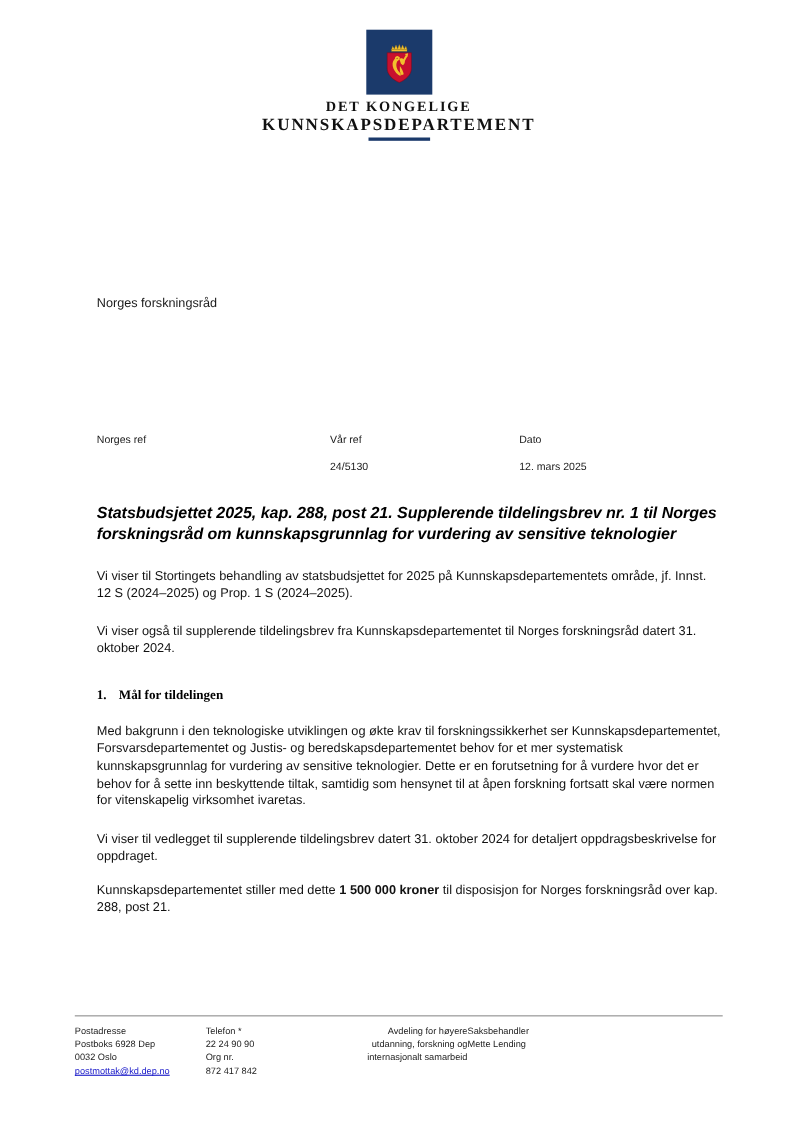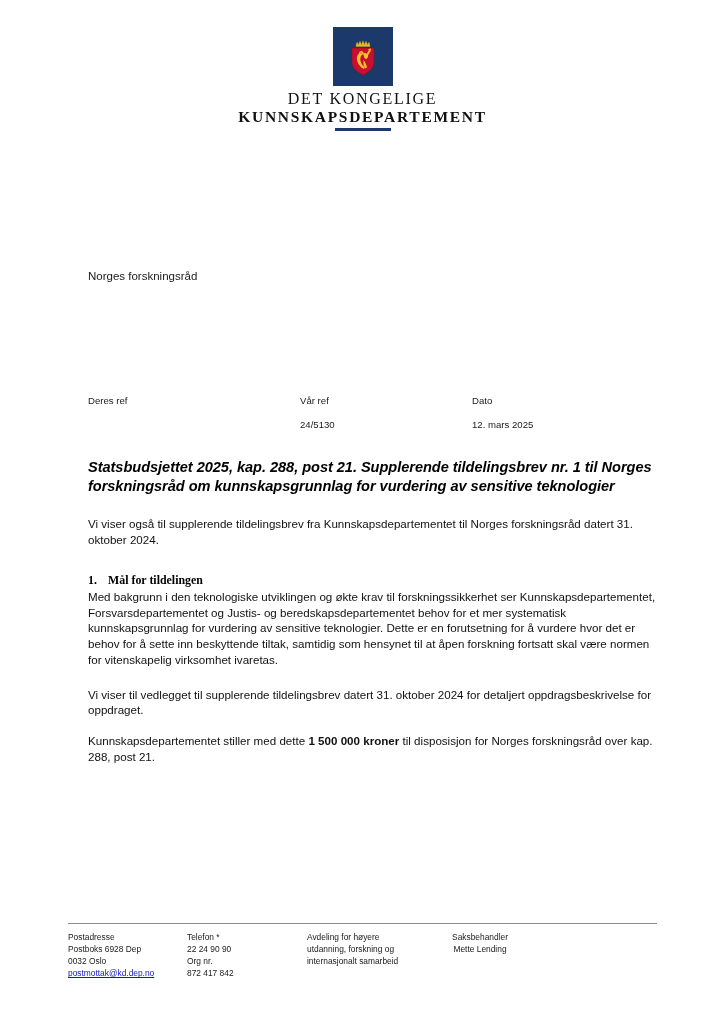--- a/index.html
+++ b/index.html
@@ -47,22 +47,22 @@
     width: 30px;
     height: 36px;
   }
   .logo-text {
     margin-top: 4px;
     font-family: "Liberation Serif", serif;
     color: #111111;
     line-height: 1.12;
   }
   .logo-line1 {
-    font-size: 16px;
-    font-weight: normal;
+    font-size: 13px;
+    font-weight: bold;
     letter-spacing: 1.7px;
   }
   .logo-line2 {
     font-size: 15.5px;
     font-weight: bold;
     letter-spacing: 1.7px;
   }
   .logo-rule {
     width: 56px;
     height: 3px;
@@ -122,21 +122,21 @@
   p.para.gap   { margin-top: 19px; }
 
   h2.section {
     margin: 26px 0 0 0;
     font-size: 11.9px;
     font-weight: bold;
     line-height: 1.3;
     font-family: Liberation Serif, serif;
   }
   h2.section .num { display: inline-block; width: 20px; }
-  h2.section + p.para { margin-top: 0; }
+  h2.section + p.para { margin-top: 18px; }
   .bold { font-weight: bold; }
 
   
   .footer {
     position: absolute;
     left: 68px;
     top: 923px;
     width: 589px;
   }
   .footer-rule {
@@ -147,22 +147,22 @@
   .footer-cols {
     display: flex;
     margin-top: 7px;
     font-size: 8.4px;
     line-height: 1.44;
     color: #1a1a1a;
   }
   .fcol-1 { width: 119px; }
   .fcol-2 { width: 119px; }
   .fcol-3 { width: 120px; }
-  .fcol-4 { width: 118px; }
-  .fcol-5 { width: 110px; text-align: center; }
+  .fcol-4 { width: 118px; text-align: right; }
+  .fcol-5 { width: 110px; }
   .footer a.maillink {
     color: #1616c8;
   }
   .fline { white-space: nowrap; }
 </style>
 </head>
 <body>
 
 <div class="page">
 
@@ -189,35 +189,36 @@
       <div class="logo-line1">DET KONGELIGE</div>
       <div class="logo-line2">KUNNSKAPSDEPARTEMENT</div>
     </div>
     <div class="logo-rule"></div>
   </div>
 
   <div class="addressee">Norges forskningsråd</div>
 
   <div class="refblock">
     <div class="refrow labels">
-      <div class="col-deres">Deres ref</div>
+      <div class="col-deres">Norges ref</div>
       <div class="col-var">Vår ref</div>
       <div class="col-dato">Dato</div>
     </div>
     <div class="refrow values">
       <div class="col-deres"></div>
       <div class="col-var">24/5130</div>
       <div class="col-dato">12. mars 2025</div>
     </div>
   </div>
 
   <div class="body">
 
     <h1 class="doc-title">Statsbudsjettet 2025, kap. 288, post 21. Supplerende tildelingsbrev nr. 1 til Norges forskningsråd om kunnskapsgrunnlag for vurdering av sensitive teknologier</h1>
 
+    <p class="para gap">Vi viser til Stortingets behandling av statsbudsjettet for 2025 på Kunnskapsdepartementets område, jf. Innst. 12 S (2024–2025) og Prop. 1 S (2024–2025).</p>
     <p class="para gap">Vi viser også til supplerende tildelingsbrev fra Kunnskapsdepartementet til Norges forskningsråd datert 31. oktober 2024.</p>
 
     <h2 class="section">
       <span class="num">1.</span><span>Mål for tildelingen</span>
     </h2>
     <p class="para">Med bakgrunn i den teknologiske utviklingen og økte krav til forskningssikkerhet ser Kunnskapsdepartementet, Forsvarsdepartementet og Justis- og beredskapsdepartementet behov for et mer systematisk kunnskapsgrunnlag for vurdering av sensitive teknologier. Dette er en forutsetning for å vurdere hvor det er behov for å sette inn beskyttende tiltak, samtidig som hensynet til at åpen forskning fortsatt skal være normen for vitenskapelig virksomhet ivaretas.</p>
     <p class="para gap">Vi viser til vedlegget til supplerende tildelingsbrev datert 31. oktober 2024 for detaljert oppdragsbeskrivelse for oppdraget.</p>
 
     <p class="para"><span>Kunnskapsdepartementet stiller med dette </span><span class="bold">1 500 000 kroner</span><span> til disposisjon for Norges forskningsråd over kap. 288, post 21.</span></p>
 

